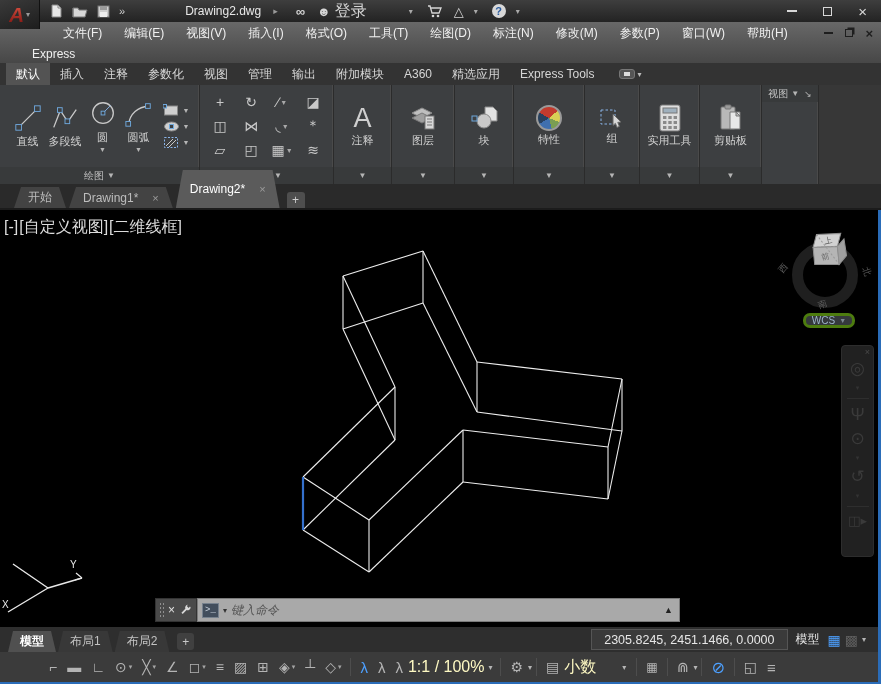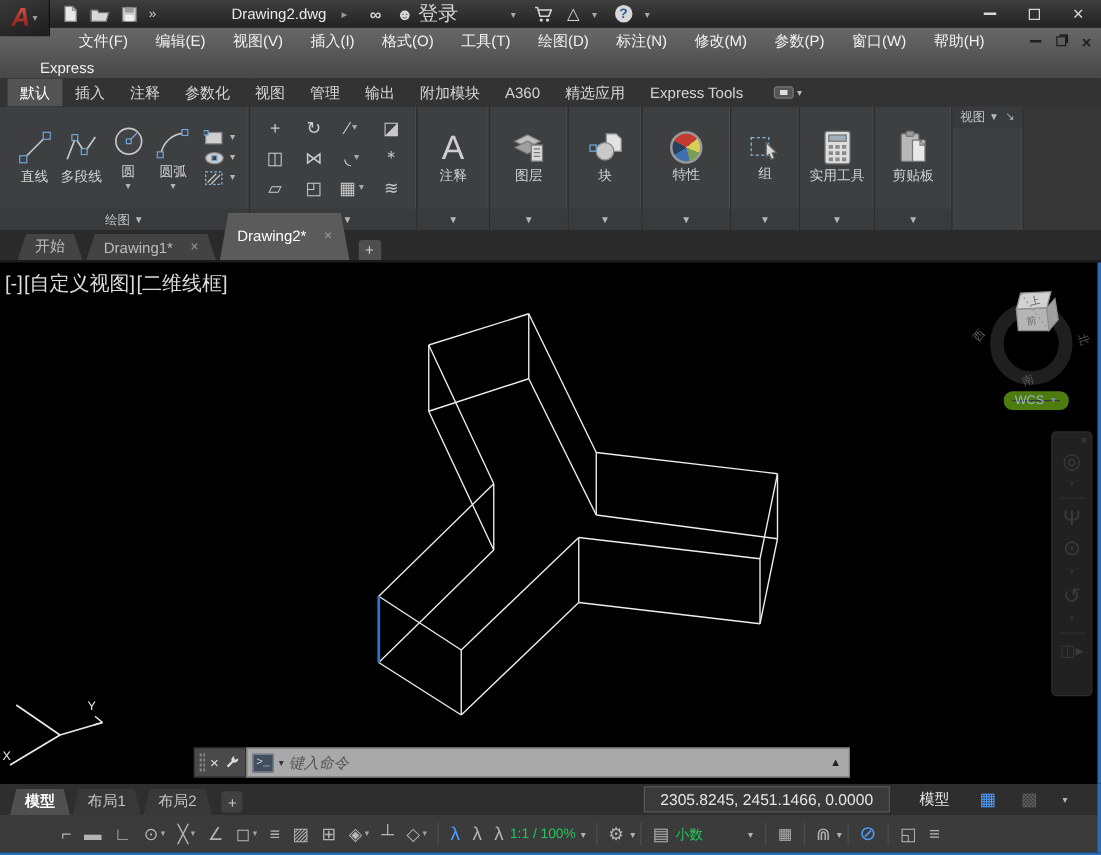--- a/index.html
+++ b/index.html
@@ -78,21 +78,21 @@
   
   .canvas { height:417px; background:#000; position:relative; border-right:3px solid #2a6cb8; }
   .vplabel { position:absolute; left:4px; top:7px; color:#dcdcdc; font-size:16px; z-index:5; }
   .vplabel span { margin-right:1px; }
   #wiresvg { position:absolute; left:0; top:0; z-index:1; }
 
   
   .vc-ring { position:absolute; left:792px; top:32px; width:66px; height:66px; border-radius:50%; border:11px solid #1f1f1f; z-index:4; }
   .vc-cube { position:absolute; left:806px; top:16px; z-index:5; }
   .vc-compass { position:absolute; color:#5f5f5f; font-size:9px; z-index:4; }
-  .wcs { position:absolute; left:803px; top:103px; width:52px; height:15px; background:#35393d; border:7px solid #4d7c0f; border-radius:7px; color:#9db4c9; font-size:10px; display:flex; align-items:center; justify-content:center; gap:4px; z-index:5; }
+  .wcs { position:absolute; left:803px; top:103px; width:52px; height:15px; background:#35393d; border:3px solid #4d7c0f; border-radius:7px; color:#9db4c9; font-size:10px; display:flex; align-items:center; justify-content:center; gap:4px; z-index:5; }
   .wcs .dd { font-size:7px; color:#7d8892; }
 
   
   .navbar { position:absolute; left:841px; top:135px; width:33px; height:212px; background:#212121; border:1px solid #2d2d2d; border-radius:4px; z-index:4; display:flex; flex-direction:column; align-items:center; padding-top:14px; gap:7px; }
   .navbar .nx { position:absolute; right:3px; top:1px; color:#4a4a4a; font-size:9px; }
   .navbar .nico { color:#3a3a3a; font-size:17px; line-height:1; }
   .navbar .ndd { color:#333; font-size:7px; line-height:1; }
   .navbar .nsep { width:22px; height:1px; background:#2e2e2e; }
 
   
@@ -109,35 +109,35 @@
   .cmd-input { flex:1; background:transparent; border:none; outline:none; font-style:italic; color:#4a4a4a; font-size:12px; }
   .cmd-input::placeholder { color:#555; }
   .cmd-up { color:#222; font-size:9px; padding-right:2px; }
 
   
   .layoutrow { height:25px; background:#2e2e2e; display:flex; align-items:stretch; border-right:3px solid #2a6cb8; }
   .ltabs { display:flex; align-items:flex-end; padding-left:8px; gap:2px; }
   .ltab { height:21px; display:flex; align-items:center; padding:0 12px; clip-path:polygon(5px 0, calc(100% - 5px) 0, 100% 100%, 0 100%); background:#383838; color:#c3c3c3; font-size:12px; }
   .ltab.active { background:#505050; color:#fff; font-weight:bold; }
   .lplus { width:17px; height:17px; margin:0 0 2px 6px; background:#404040; border-radius:3px; color:#c9c9c9; display:flex; align-items:center; justify-content:center; font-size:12px; align-self:flex-end; }
-  .statright { margin-left:auto; display:flex; align-items:center; gap:20px; padding-right:24px; }
+  .statright { margin-left:auto; display:flex; align-items:center; gap:4px; padding-right:12px; }
   .coords { background:#3a3a3a; border:1px solid #555; height:21px; display:flex; align-items:center; padding:0 12px; color:#e6e6e6; font-size:12.5px; }
   .modelbadge { color:#e6e6e6; font-size:12px; padding:0 4px; }
   .gicon { font-size:14px; }
   .gicon.blue { color:#4da0ff; }
   .gicon.dim { color:#5f5f5f; }
   .sdd { color:#b5b5b5; font-size:8px; }
 
   
   .statusbar { height:30px; background:#3b3b3b; display:flex; align-items:center; border-right:3px solid #2a6cb8; padding-left:44px; }
   .sico { color:#b4b4b4; font-size:14px; display:flex; align-items:center; padding:0 5px; }
   .sico .dd { font-size:7px; color:#a5a5a5; margin-left:2px; }
   .sico.blue { color:#4da0ff; }
   .ssep { width:1px; height:18px; background:#4d4d4d; margin:0 4px; }
-  .stext { color:#22c55e; font-size:11px; }
+  .stext { color:#fef9c3; font-size:16px; }
   .bluebottom { height:2px; background:#2a6cb8; }
 </style>
 </head>
 <body>
 
 <div class="app">
 
   <div class="titlebar">
     <div class="logo">
       <span class="a">A</span>

